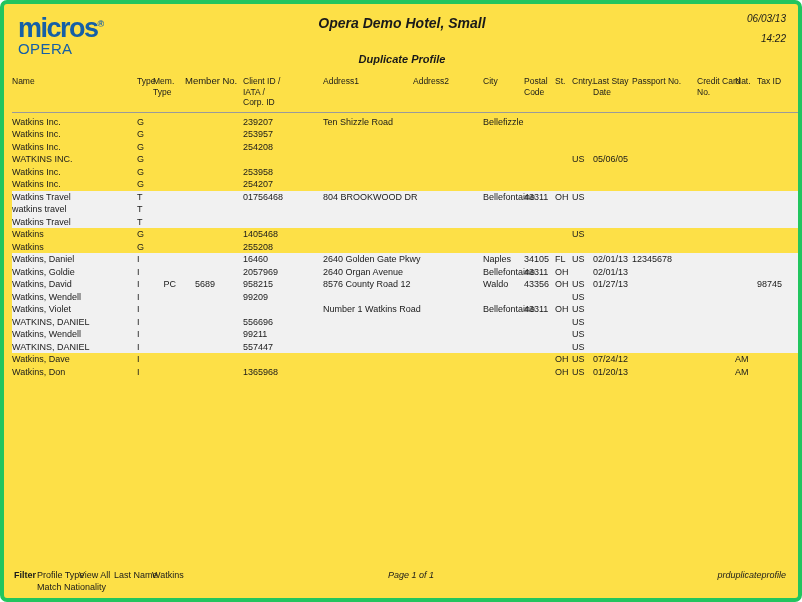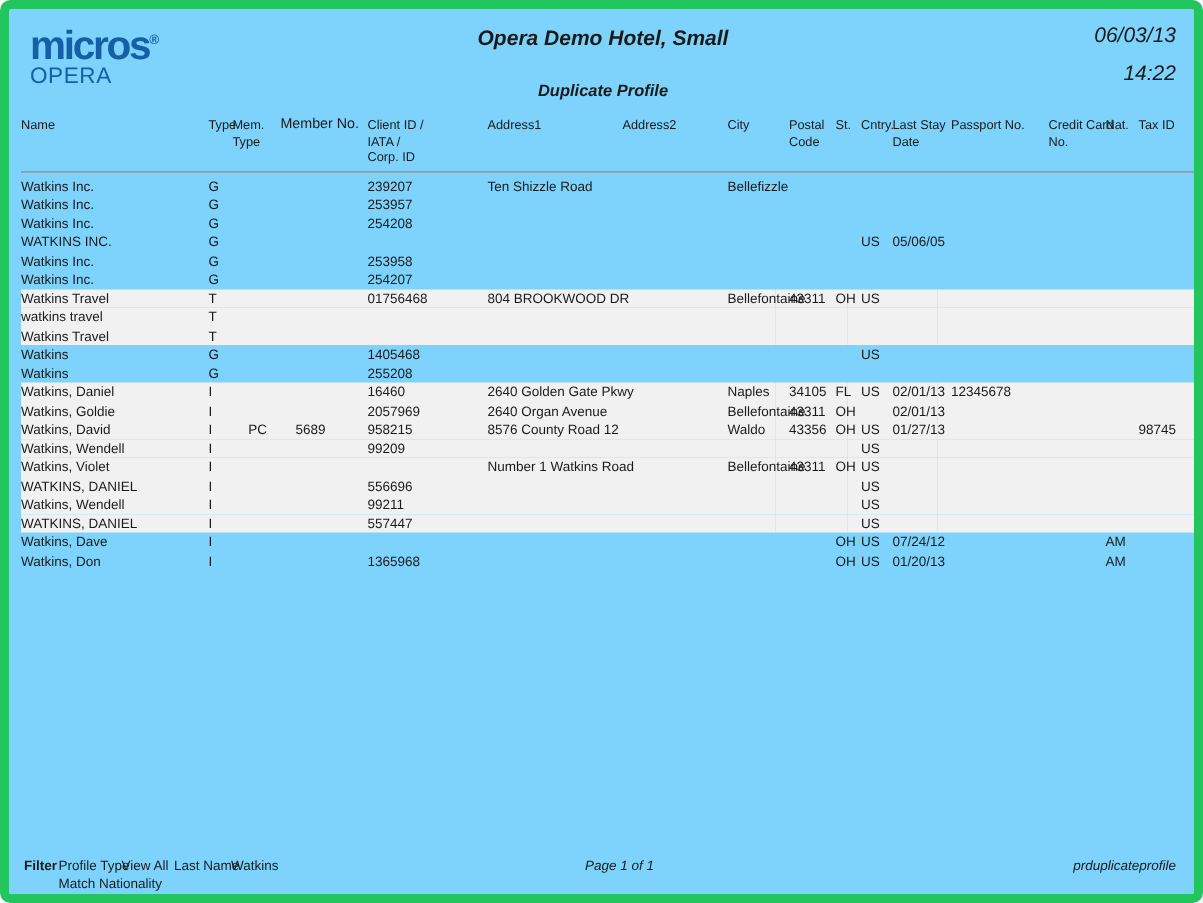--- a/index.html
+++ b/index.html
@@ -2,37 +2,37 @@
 <html><head>
 <meta charset="utf-8">
 <style>
   * { margin:0; padding:0; box-sizing:border-box; }
   html,body { background:#fff; }
   body { font-family:"Liberation Sans", sans-serif; }
 
   .page {
     position:relative;
     width:802px; height:602px;
-    background:#7dd3fc;
-    border:6px solid #22c55e;
+    background:#fde047;
+    border:4px solid #22c55e;
     border-radius:7px;
     overflow:hidden;
     color:#1a1a1a;
   }
 
   
   .topbar { position:absolute; top:8px; left:14px; right:12px; height:62px; }
   .logo { position:absolute; left:0; top:0; color:#155FA6; }
   .logo .brand { font-size:27px; font-weight:bold; letter-spacing:-1.5px; line-height:25px; }
   .logo .reg { font-size:9px; vertical-align:super; letter-spacing:0; }
   .logo .sub { font-size:15px; font-weight:400; letter-spacing:0.4px; margin-top:-1px; }
   .center-titles { position:absolute; left:0; right:0; top:3px; text-align:center; }
   .hotel { font-size:14px; font-weight:bold; font-style:italic; }
   .report-title { font-size:11px; font-weight:bold; font-style:italic; margin-top:22px; }
-  .datetime { position:absolute; right:0; top:1px; text-align:right; font-size:14px; font-style:italic; }
+  .datetime { position:absolute; right:0; top:1px; text-align:right; font-size:10px; font-style:italic; }
   .datetime .time { margin-top:9px; }
 
   
   table.report {
     position:absolute; top:72px; left:8px;
     width:786px;
     border-collapse:collapse; table-layout:fixed;
     font-size:9px;
   }
   col.c0{width:122px} col.c1{width:16px} col.c2{width:26px} col.c3{width:58px}

